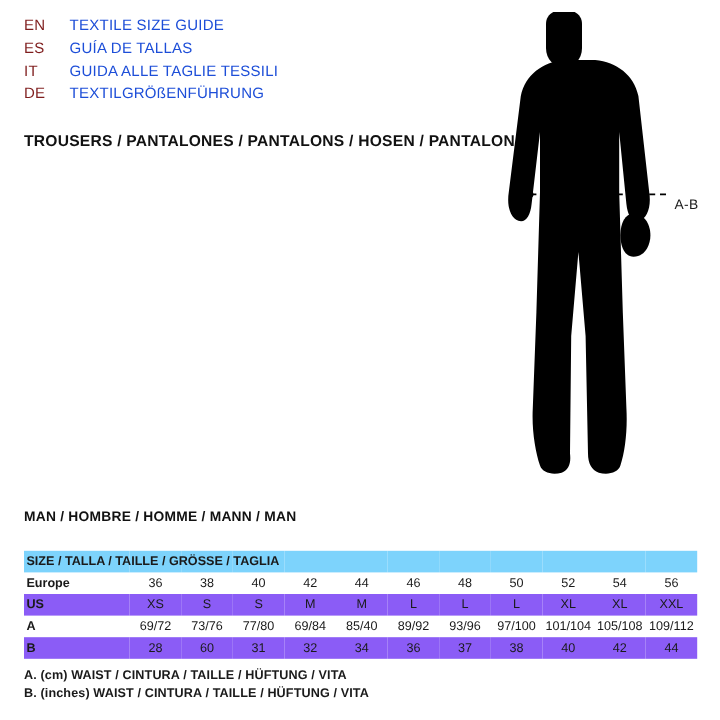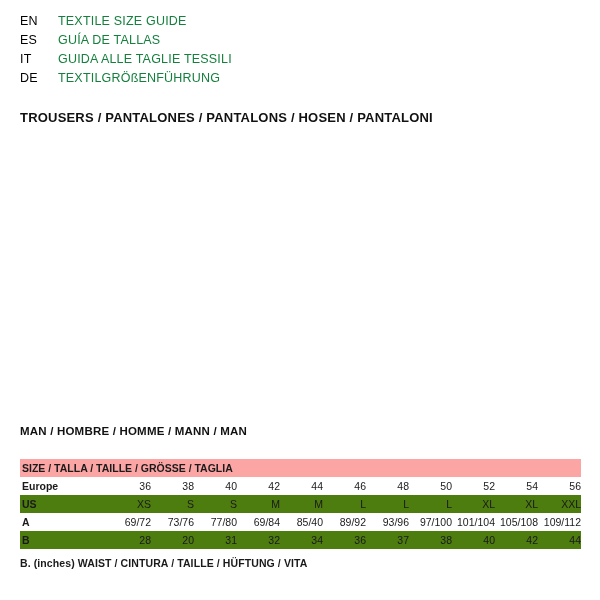--- a/index.html
+++ b/index.html
@@ -30,26 +30,26 @@
   }
   .lang-row {
     display: flex;
     align-items: baseline;
     height: 19px;
   }
   .lang-code {
     width: 38px;
     font-size: 12.5px;
     letter-spacing: 0.2px;
-    color: #000000;
+    color: #7f1d1d;
   }
   .lang-text {
     font-size: 12.5px;
     letter-spacing: 0.2px;
-    color: #15803d;
+    color: #1d4ed8;
   }
 
   .category-title {
     position: absolute;
     left: 20px;
     top: 110px;
     font-size: 13px;
     font-weight: bold;
     letter-spacing: 0.2px;
     color: #111;
@@ -95,33 +95,33 @@
     table-layout: fixed;
   }
   table.size-table td {
     font-size: 10.5px;
     padding: 3px 0 3px 0;
     color: #1a1a1a;
     white-space: nowrap;
   }
   table.size-table tr.head-row td {
     font-weight: bold;
-    background: #fca5a5;
+    background: #7dd3fc;
   }
   table.size-table tr.shaded td {
-    background: #4d7c0f;
+    background: #8b5cf6;
   }
   table.size-table td.label-col {
     width: 86px;
     padding-left: 2px;
     font-weight: bold;
   }
   table.size-table td.val {
     width: 43px;
-    text-align: right;
+    text-align: center;
   }
 
   .footnotes {
     position: absolute;
     left: 20px;
     top: 556px;
     width: 560px;
   }
   .footnote {
     font-size: 10.5px;
@@ -150,20 +150,63 @@
       <span class="lang-text">GUIDA ALLE TAGLIE TESSILI</span>
     </div>
     <div class="lang-row">
       <span class="lang-code">DE</span>
       <span class="lang-text">TEXTILGRÖßENFÜHRUNG</span>
     </div>
   </div>
 
   <div class="category-title">TROUSERS / PANTALONES / PANTALONS / HOSEN / PANTALONI</div>
 
+  <div class="figure-wrap">
+    <svg class="figure-svg" width="200" height="400" viewBox="0 0 200 400">
+
+      <path fill="#000000" d="M55,10 C55,2 62,-2 70,-2 C78,-2 85,2 85,10 L85,30 C85,40 78,46 70,46 C62,46 55,40 55,30 Z"></path>
+
+      <path fill="#000000" d="
+        M70,40
+        C52,42 38,52 34,70
+        L24,150
+        C22,163 26,172 32,174
+        C38,176 42,170 43,160
+        L50,100
+        L50,150
+        L47,250
+        L44,330
+        C43,348 46,366 50,378
+        C52,384 60,386 68,384
+        C74,382 76,376 75,368
+        L76,270
+        L82,200
+        L88,270
+        L90,368
+        C90,376 93,382 99,384
+        C107,386 115,384 117,378
+        C121,366 123,348 122,330
+        L119,250
+        L116,150
+        L116,100
+        L122,160
+        C123,170 127,176 133,174
+        C139,172 143,163 141,150
+        L132,70
+        C128,52 114,42 96,40
+        Z"></path>
+
+      <path fill="#000000" d="M128,168 C136,168 142,176 142,186 C142,196 136,204 128,204 C121,204 117,196 117,186 C117,176 121,168 128,168 Z"></path>
+
+      <line x1="42" y1="152" x2="158" y2="152" stroke="#000000" stroke-width="1.4" stroke-dasharray="5,4"></line>
+      <circle cx="42" cy="152" r="2.6" fill="#000000"></circle>
+      <circle cx="135" cy="152" r="2.6" fill="#000000"></circle>
+    </svg>
+    <div class="ab-label">A-B</div>
+  </div>
 
   <div class="table-section">
     <div class="section-title">MAN / HOMBRE / HOMME / MANN / MAN</div>
     <table class="size-table">
       <tbody>
         <tr class="head-row">
           <td class="label-col">SIZE / TALLA / TAILLE / GRÖSSE / TAGLIA</td>
           <td class="val"></td>
           <td class="val"></td>
           <td class="val"></td>
@@ -214,32 +257,33 @@
           <td class="val">89/92</td>
           <td class="val">93/96</td>
           <td class="val">97/100</td>
           <td class="val">101/104</td>
           <td class="val">105/108</td>
           <td class="val">109/112</td>
         </tr>
         <tr class="shaded">
           <td class="label-col">B</td>
           <td class="val">28</td>
-          <td class="val">20</td>
+          <td class="val">60</td>
           <td class="val">31</td>
           <td class="val">32</td>
           <td class="val">34</td>
           <td class="val">36</td>
           <td class="val">37</td>
           <td class="val">38</td>
           <td class="val">40</td>
           <td class="val">42</td>
           <td class="val">44</td>
         </tr>
       </tbody>
     </table>
   </div>
 
   <div class="footnotes">
+    <div class="footnote">A. (cm) WAIST / CINTURA / TAILLE / HÜFTUNG / VITA</div>
     <div class="footnote">B. (inches) WAIST / CINTURA / TAILLE / HÜFTUNG / VITA</div>
   </div>
 
 </div>
 
 </body></html>

